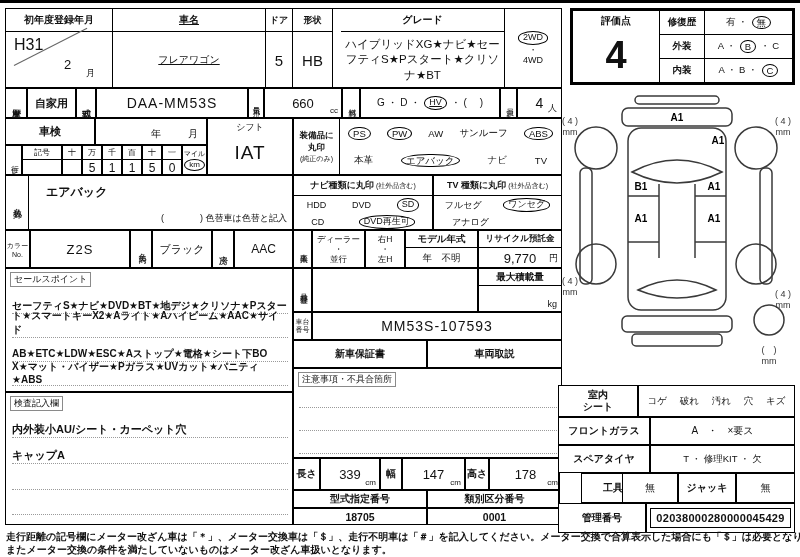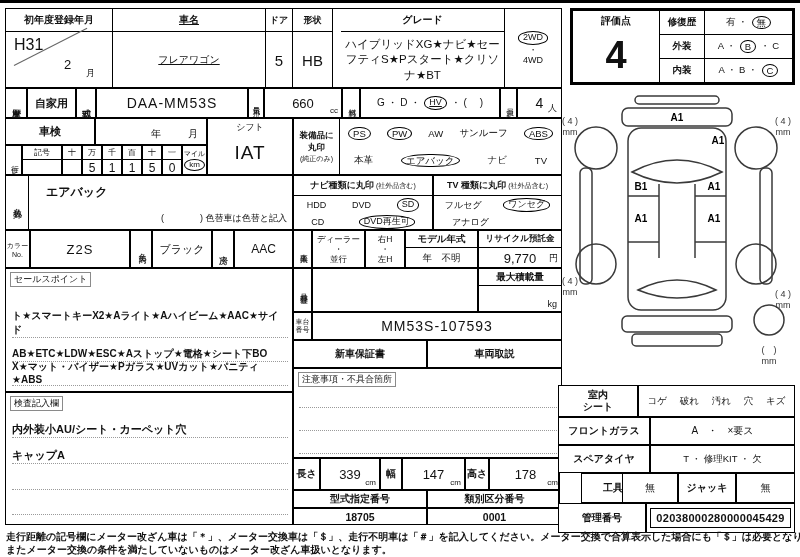--- a/index.html
+++ b/index.html
@@ -200,20 +200,21 @@
   <div class="cen" style="height:20px;font-size:9.5px;">年　不明</div>
 </div>
 <div class="cell" style="left:478px;top:230px;width:84px;height:38px;">
   <div class="hstrip b" style="height:16px;font-size:8.5px;">リサイクル預託金</div>
   <div class="cen" style="height:20px;font-size:13px;">9,770</div>
   <span class="abs" style="right:3px;bottom:2px;font-size:9px;">円</span>
 </div>
 
 <div class="cell" style="left:5px;top:268px;width:288px;height:124px;">
   <span class="tag abs" style="left:4px;top:3px;">セールスポイント</span>
+  <div class="abs b" style="left:6px;top:22px;width:276px;height:23px;font-size:10px;border-bottom:1px dotted #9a9a9a;display:flex;align-items:flex-end;">セーフティS★ナビ★DVD★BT★地デジ★クリソナ★Pスター</div>
   <div class="abs b" style="left:6px;top:46px;width:276px;height:23px;font-size:10px;border-bottom:1px dotted #9a9a9a;display:flex;align-items:flex-end;">ト★スマートキーX2★Aライト★Aハイビーム★AAC★サイド</div>
   <div class="abs b" style="left:6px;top:70px;width:276px;height:23px;font-size:10px;border-bottom:1px dotted #9a9a9a;display:flex;align-items:flex-end;">AB★ETC★LDW★ESC★Aストップ★電格★シート下BO</div>
   <div class="abs b" style="left:6px;top:94px;width:276px;height:23px;font-size:10px;border-bottom:1px dotted #9a9a9a;display:flex;align-items:flex-end;">X★マット・バイザー★Pガラス★UVカット★パニティ★ABS</div>
 </div>
 
 <div class="cell" style="left:5px;top:392px;width:288px;height:133px;">
   <span class="tag abs" style="left:4px;top:3px;">検査記入欄</span>
   <div class="abs b" style="left:6px;top:20px;width:276px;height:25px;font-size:11px;border-bottom:1px dotted #9a9a9a;display:flex;align-items:flex-end;">内外装小AU/シート・カーペット穴</div>
   <div class="abs b" style="left:6px;top:46px;width:276px;height:25px;font-size:11px;border-bottom:1px dotted #9a9a9a;display:flex;align-items:flex-end;">キャップA</div>
   <div class="dotl" style="left:6px;top:96px;width:276px;"></div>

